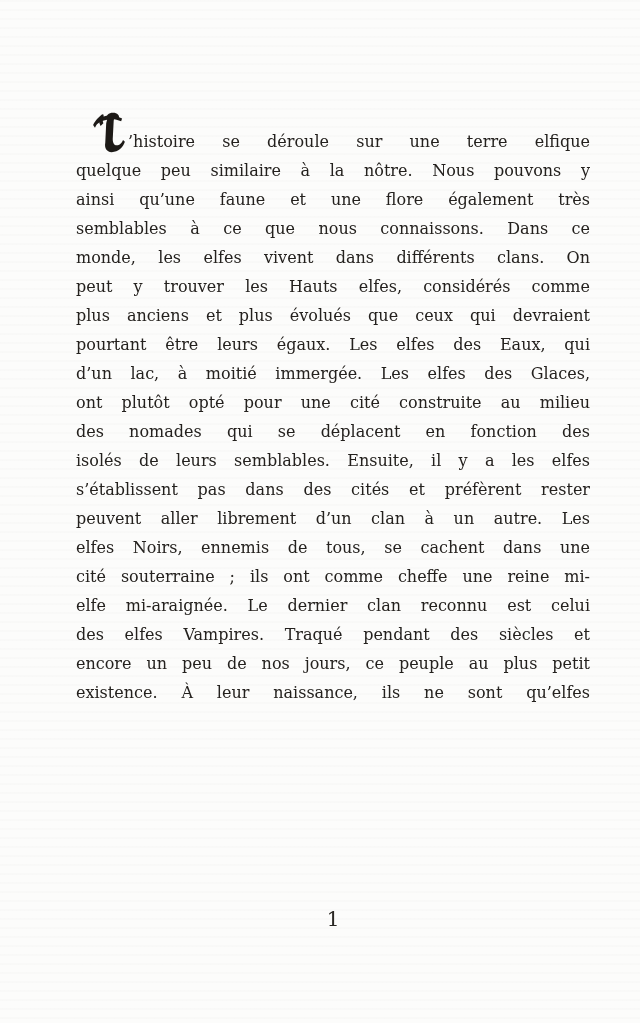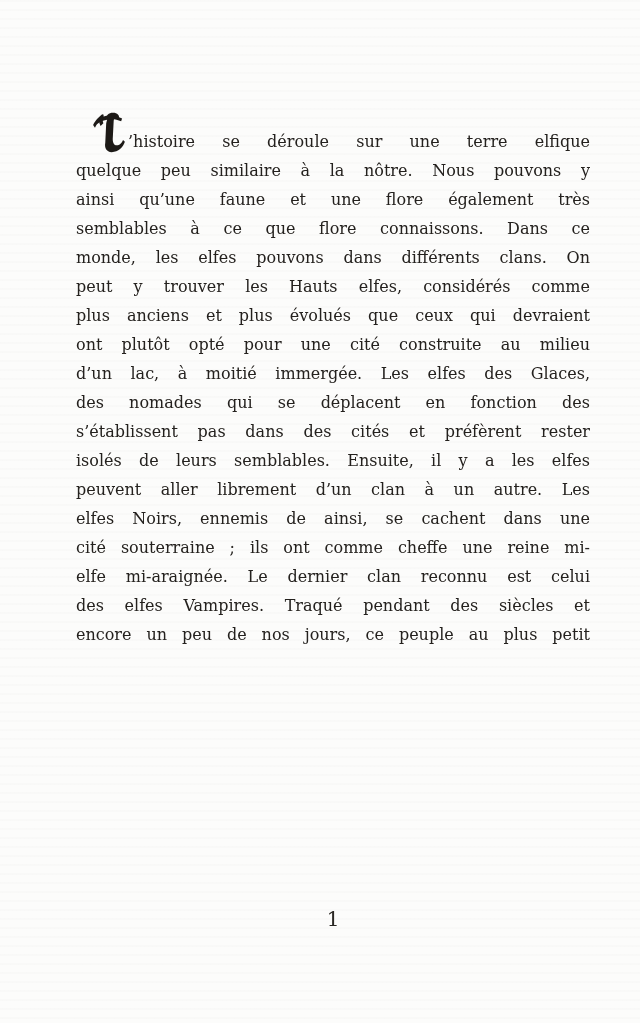--- a/index.html
+++ b/index.html
@@ -78,31 +78,33 @@
             <path d="M0 15 C3 9 6 7 9 4 C10 3 12 3 11 6 C15 4 24 4 31 8 L30 11 C22 7 12 9 7 12 C5 13 3 15 2 18 Z"></path>
             <path d="M8 6 C6 9 6 13 8 16 L11 13 C10 11 10 8 11 6 Z"></path>
           </g>
         </svg>
       </span>
       <span>’histoire se déroule sur une terre elfique</span>
     </div>
     <div id="lines-rest">
         <div class="line">quelque peu similaire à la nôtre. Nous pouvons y</div>
         <div class="line">ainsi qu’une faune et une flore également très</div>
-        <div class="line">semblables à ce que flore connaissons. Dans ce</div>
-        <div class="line">monde, les elfes pouvons dans différents clans. On</div>
+        <div class="line">semblables à ce que nous connaissons. Dans ce</div>
+        <div class="line">monde, les elfes vivent dans différents clans. On</div>
         <div class="line">peut y trouver les Hauts elfes, considérés comme</div>
         <div class="line">plus anciens et plus évolués que ceux qui devraient</div>
+        <div class="line">pourtant être leurs égaux. Les elfes des Eaux, qui</div>
+        <div class="line">d’un lac, à moitié immergée. Les elfes des Glaces,</div>
         <div class="line">ont plutôt opté pour une cité construite au milieu</div>
-        <div class="line">d’un lac, à moitié immergée. Les elfes des Glaces,</div>
         <div class="line">des nomades qui se déplacent en fonction des</div>
+        <div class="line">isolés de leurs semblables. Ensuite, il y a les elfes</div>
         <div class="line">s’établissent pas dans des cités et préfèrent rester</div>
-        <div class="line">isolés de leurs semblables. Ensuite, il y a les elfes</div>
         <div class="line">peuvent aller librement d’un clan à un autre. Les</div>
-        <div class="line">elfes Noirs, ennemis de ainsi, se cachent dans une</div>
+        <div class="line">elfes Noirs, ennemis de tous, se cachent dans une</div>
         <div class="line">cité souterraine ; ils ont comme cheffe une reine mi-</div>
         <div class="line">elfe mi-araignée. Le dernier clan reconnu est celui</div>
         <div class="line">des elfes Vampires. Traqué pendant des siècles et</div>
         <div class="line">encore un peu de nos jours, ce peuple au plus petit</div>
+        <div class="line">existence. À leur naissance, ils ne sont qu’elfes</div>
       </div>
   </div>
   <div class="page-number">1</div>
 </div>
 
 </body></html>

